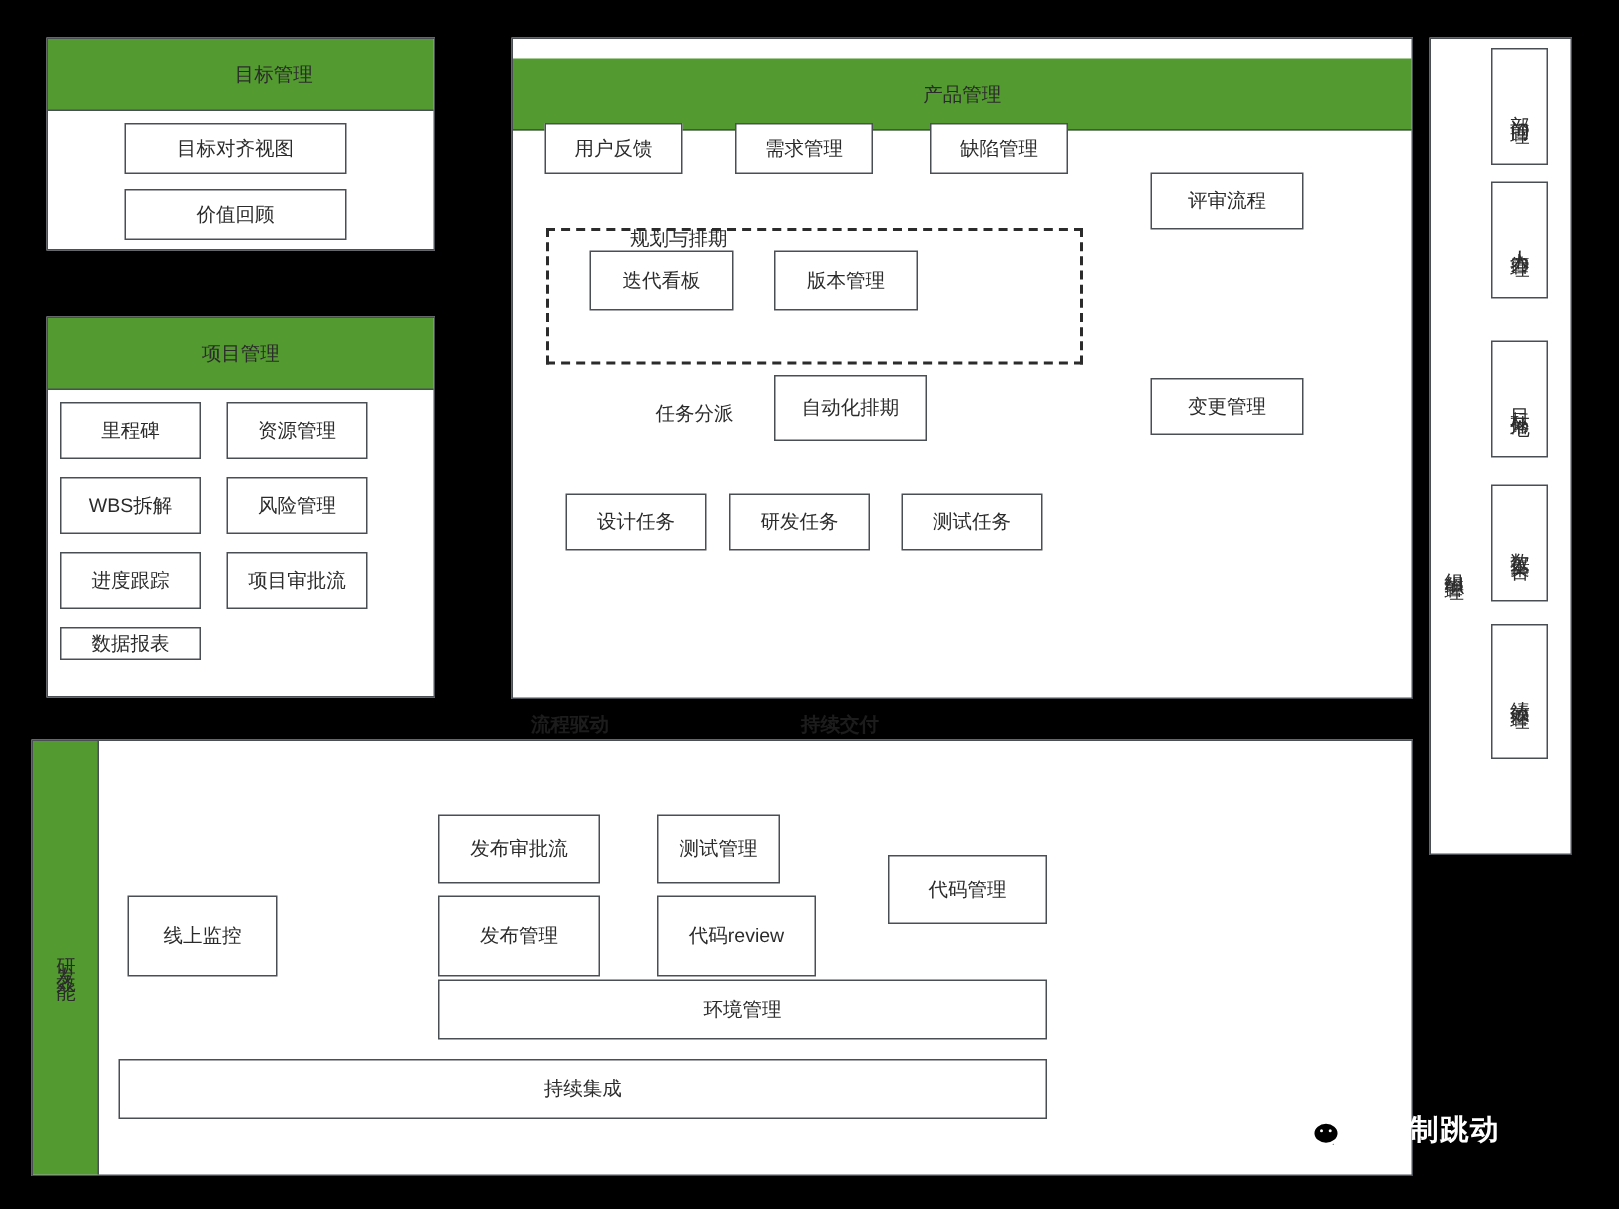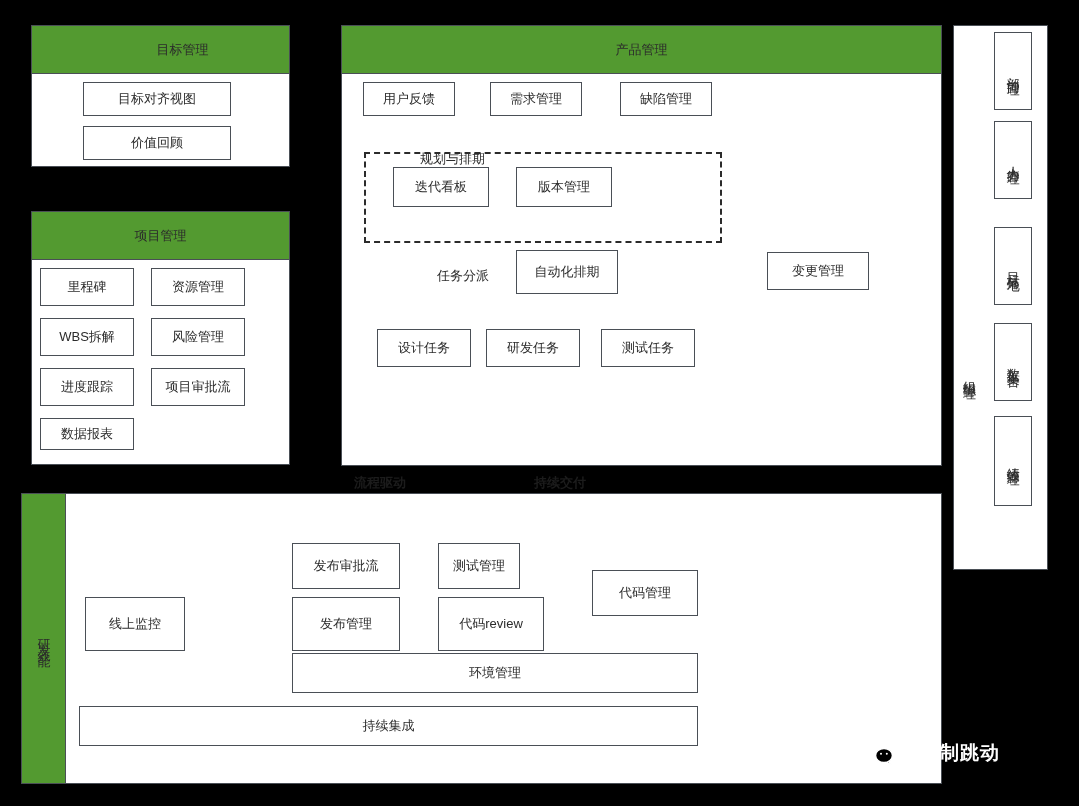--- a/index.html
+++ b/index.html
@@ -172,29 +172,30 @@
   </div>
 
   <div class="panel" style="left:31px; top:211px; width:259px; height:254px;">
     <div class="panel-header" style="height:48px;">项目管理</div>
     <div class="node" style="left:8px; top:56px; width:94px; height:38px;">里程碑</div>
     <div class="node" style="left:119px; top:56px; width:94px; height:38px;">资源管理</div>
     <div class="node" style="left:8px; top:106px; width:94px; height:38px;">WBS拆解</div>
     <div class="node" style="left:119px; top:106px; width:94px; height:38px;">风险管理</div>
     <div class="node" style="left:8px; top:156px; width:94px; height:38px;">进度跟踪</div>
     <div class="node" style="left:119px; top:156px; width:94px; height:38px;">项目审批流</div>
-    <div class="node" style="left:8px; top:206px; width:94px; height:32px;">数据报表</div>
+    <div class="node" style="left:8px; top:206px; width:94px; height:22px;">数据报表</div>
   </div>
 
   <div class="panel" style="left:341px; top:25px; width:601px; height:441px;">
-    <div class="panel-header" style="height:48px;">产品管理</div>
+    <div class="panel-header" style="height:48px;margin-top:13px;">产品管理</div>
 
     <div class="node" style="left:21px; top:56px; width:92px; height:34px;">用户反馈</div>
     <div class="node" style="left:148px; top:56px; width:92px; height:34px;">需求管理</div>
     <div class="node" style="left:278px; top:56px; width:92px; height:34px;">缺陷管理</div>
+    <div class="node" style="left:425px; top:89px; width:102px; height:38px;">评审流程</div>
 
     <div class="flabel" style="left:78px; top:124px;">规划与排期</div>
 
     <div class="dashed-group" style="left:22px; top:126px; width:358px; height:91px;"></div>
     <div class="node" style="left:51px; top:141px; width:96px; height:40px;">迭代看板</div>
     <div class="node" style="left:174px; top:141px; width:96px; height:40px;">版本管理</div>
 
     <div class="flabel" style="left:95px; top:241px;">任务分派</div>
 
     <div class="node" style="left:174px; top:224px; width:102px; height:44px;">自动化排期</div>

